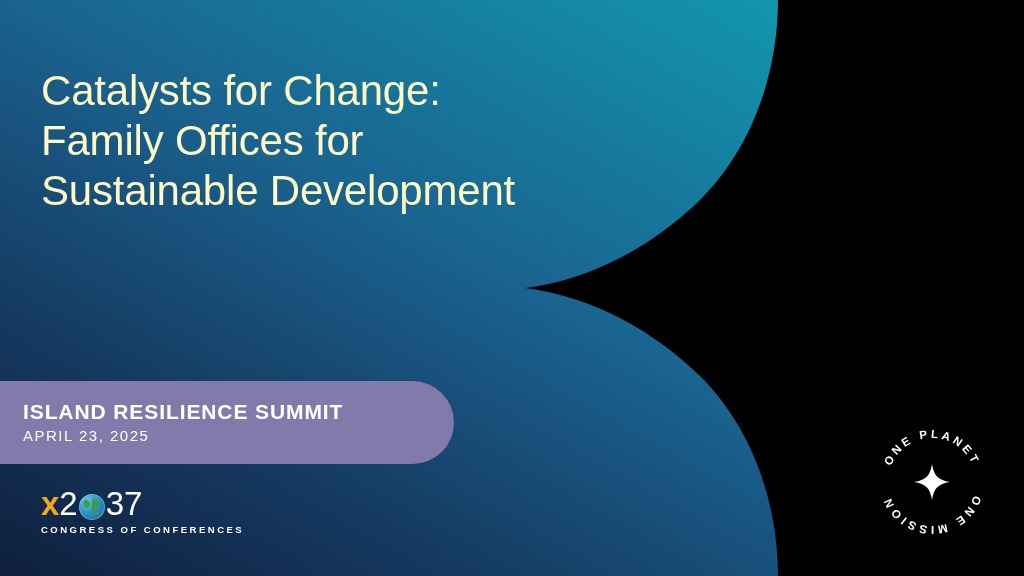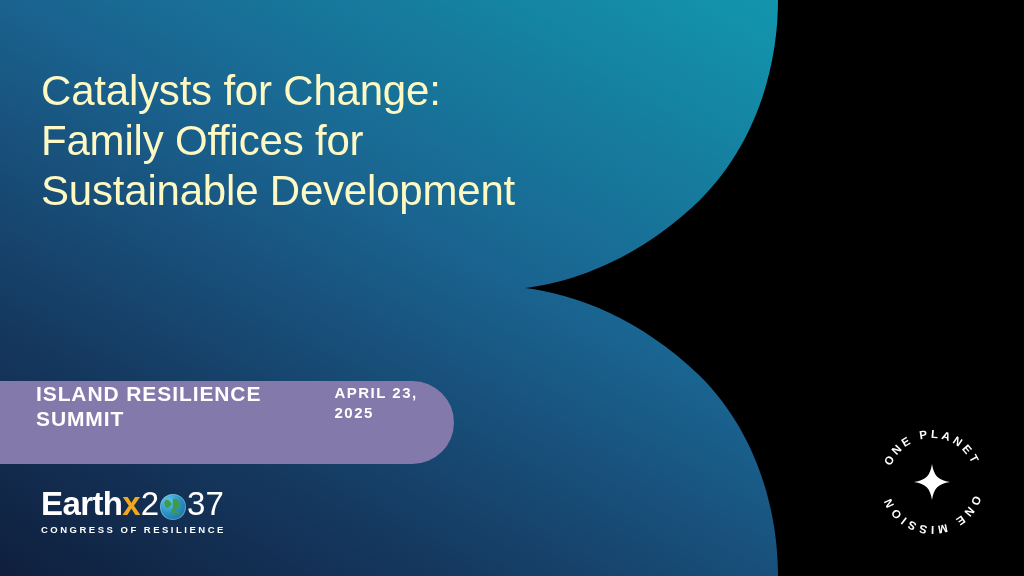--- a/index.html
+++ b/index.html
@@ -15,28 +15,28 @@
     position:absolute;left:41px;top:66px;width:600px;
     color:#fef9c3;font-size:42px;line-height:50px;font-weight:400;
     letter-spacing:-0.2px;white-space:pre-line;
   }
 
   
   .pill{
     position:absolute;left:0;top:381px;width:454px;height:83px;
     background:#8379ab;
     border-radius:0 42px 42px 0;
-    display:flex;flex-direction:row;justify-content:center;
-    padding-left:36px;box-sizing:border-box;
+    display:flex;flex-direction:column;justify-content:center;
+    padding-left:23px;box-sizing:border-box;
   }
   .pill-title{
     color:#ffffff;font-size:21px;font-weight:700;letter-spacing:0.9px;line-height:25px;
   }
   .pill-date{
-    color:#ffffff;font-size:15px;font-weight:700;letter-spacing:1.5px;line-height:20px;margin-top:2px;
+    color:#ffffff;font-size:15px;font-weight:400;letter-spacing:1.5px;line-height:20px;margin-top:2px;
   }
 
   
   .logo{position:absolute;left:41px;top:487px;}
   .logo-main{display:flex;align-items:center;height:33px;}
   .logo-word{color:#ffffff;font-size:33px;font-weight:700;letter-spacing:-0.6px;line-height:33px;}
   .logo-x{color:#f0a81e;font-size:33px;font-weight:700;line-height:33px;}
   .logo-num{color:#ffffff;font-size:33px;font-weight:400;letter-spacing:0px;line-height:33px;}
   .globe{display:inline-block;width:26px;height:26px;border-radius:50%;
          margin:0 1px;position:relative;top:3px;overflow:hidden;
@@ -82,33 +82,32 @@
 Family Offices for
 Sustainable Development</div>
 
   <div class="pill">
     <div class="pill-title">ISLAND RESILIENCE SUMMIT</div>
     <div class="pill-date">APRIL 23, 2025</div>
   </div>
 
   <div class="logo">
     <div class="logo-main">
-      <span class="logo-word">Earth</span>
       <span class="logo-x">x</span>
       <span class="logo-num">2</span>
       <span class="globe">
         <svg width="26" height="26" viewBox="0 0 26 26">
           <path d="M6 6 C8 5 10 7 11 9 C12 11 10 12 9 13 C8 15 6 14 5 12 C4 10 4 7 6 6 Z" fill="#3f9a4a"></path>
           <path d="M13 5 C16 4 19 6 20 9 C21 12 19 14 17 15 C15 17 14 20 12 21 C11 18 12 16 13 14 C14 12 12 10 13 8 Z" fill="#3f9a4a"></path>
           <path d="M17 17 C19 17 20 18 19 20 C18 21 16 20 16 18 Z" fill="#3f9a4a"></path>
         </svg>
       </span>
       <span class="logo-num">37</span>
     </div>
-    <div class="logo-sub">CONGRESS OF RESILIENCE</div>
+    <div class="logo-sub">CONGRESS OF CONFERENCES</div>
   </div>
 
   <div class="seal">
     <svg width="128" height="128" viewBox="0 0 128 128">
       <defs>
         <path id="arcTop" d="M 20,64 A 44,44 0 0 1 108,64"></path>
         <path id="arcBot" d="M 108,64 A 44,44 0 0 1 20,64"></path>
       </defs>
       <text font-family="Liberation Sans, sans-serif" font-size="11.5" font-weight="700" letter-spacing="3.2" fill="#ffffff">
         <textPath href="#arcTop" startOffset="50%" text-anchor="middle">ONE PLANET</textPath>

